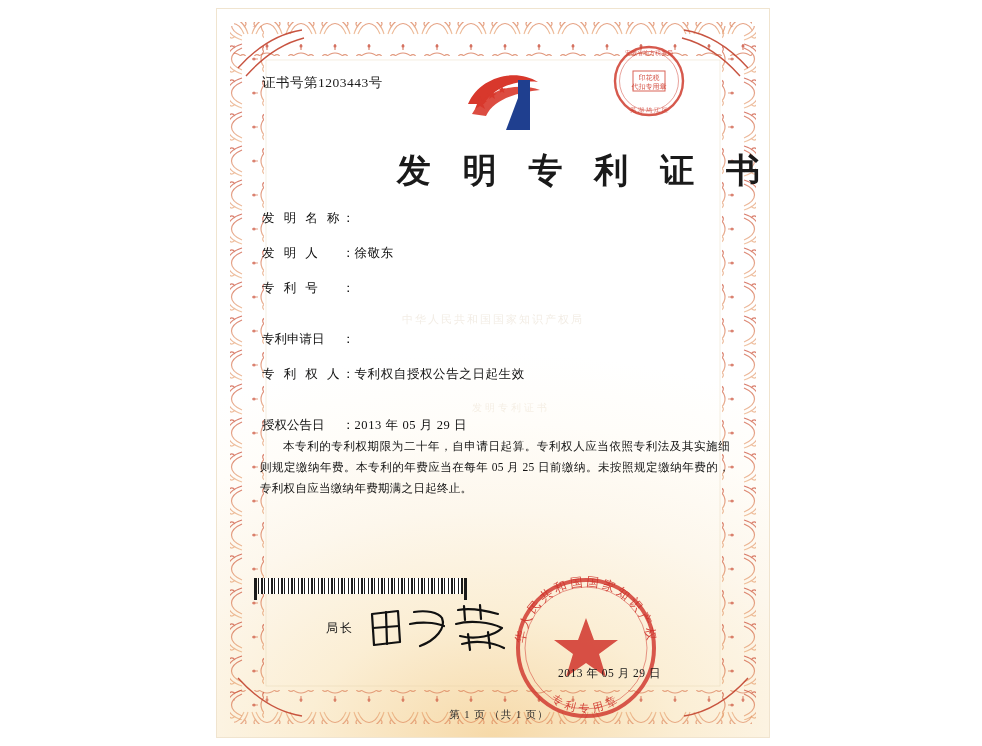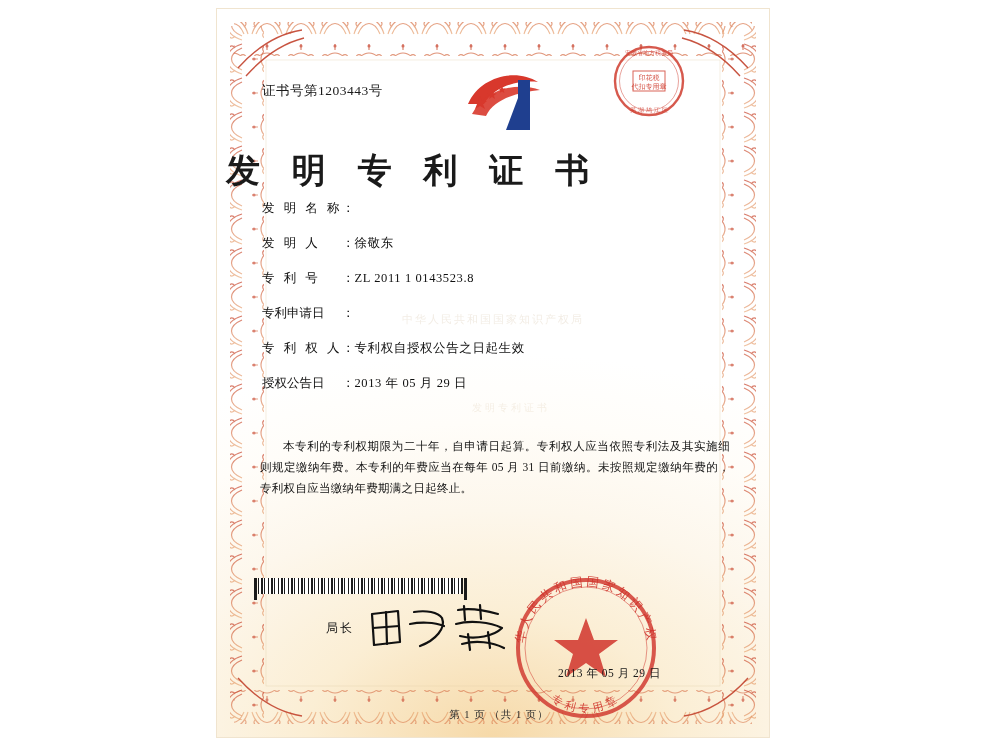--- a/index.html
+++ b/index.html
@@ -90,60 +90,60 @@
     width: 90px;
     height: 70px;
   }
 
   
   .cert-title {
     position: absolute;
     left: 0;
     top: 140px;
     width: 554px;
-    text-align: left;
+    text-align: right;
     font-family: "DejaVu Serif", serif;
     font-size: 34px;
     font-weight: 700;
     letter-spacing: 10px;
     color: #1a1a1a;
     text-indent: 10px;
   }
 
   
   .cert-no {
     position: absolute;
     left: 46px;
-    top: 74px;
+    top: 66px;
     font-size: 13.5px;
     color: #1a1a1a;
     letter-spacing: 0.5px;
   }
 
   
   .fields {
     position: absolute;
     left: 46px;
-    top: 192px;
+    top: 202px;
     width: 470px;
   }
   .field-row {
     display: flex;
     align-items: baseline;
     margin-bottom: 14px;
     font-size: 12.5px;
     color: #111;
   }
   .field-label {
     width: 80px;
     flex: 0 0 80px;
     letter-spacing: 3px;
     white-space: nowrap;
   }
-  .field-label.tight { letter-spacing: 0px; }
+  .field-label.tight { letter-spacing: 0px; margin-top: 16px; }
   .field-colon {
     flex: 0 0 10px;
     text-align: left;
   }
   .field-value {
     flex: 1 1 auto;
     letter-spacing: 0.6px;
   }
 
   .field-row.wide {
@@ -336,21 +336,20 @@
 
       <div class="field-row wide">
         <span class="field-label">发 明 人</span>
         <span class="field-colon">：</span>
         <span class="field-value">徐敬东</span>
       </div>
 
       <div class="field-row wide">
         <span class="field-label">专 利 号</span>
         <span class="field-colon">：</span>
-        <span class="field-value">ZL 2011 1 0143523.8</span>
       </div>
 
       <div class="field-row wide">
         <span class="field-label tight">专利申请日</span>
         <span class="field-colon">：</span>
       </div>
 
       <div class="field-row wide">
         <span class="field-label">专 利 权 人</span>
         <span class="field-colon">：</span>
@@ -359,21 +358,21 @@
 
       <div class="field-row wide">
         <span class="field-label tight">授权公告日</span>
         <span class="field-colon">：</span>
         <span class="field-value">2013 年 05 月 29 日</span>
       </div>
 
     </div>
 
     <div class="body-text">
-      <p>本专利的专利权期限为二十年，自申请日起算。专利权人应当依照专利法及其实施细则规定缴纳年费。本专利的年费应当在每年 05 月 31 日前缴纳。未按照规定缴纳年费的，专利权自应当缴纳年费期满之日起终止。</p>
+      <p>本专利的专利权期限为二十年，自申请日起算。专利权人应当依照专利法及其实施细则规定缴纳年费。本专利的年费应当在每年 05 月 25 日前缴纳。未按照规定缴纳年费的，专利权自应当缴纳年费期满之日起终止。</p>
     </div>
 
     <div class="barcode">
       <div class="edge-l"></div>
       <div class="bars"></div>
       <div class="edge-r"></div>
     </div>
 
     <div class="director">局长</div>
 

